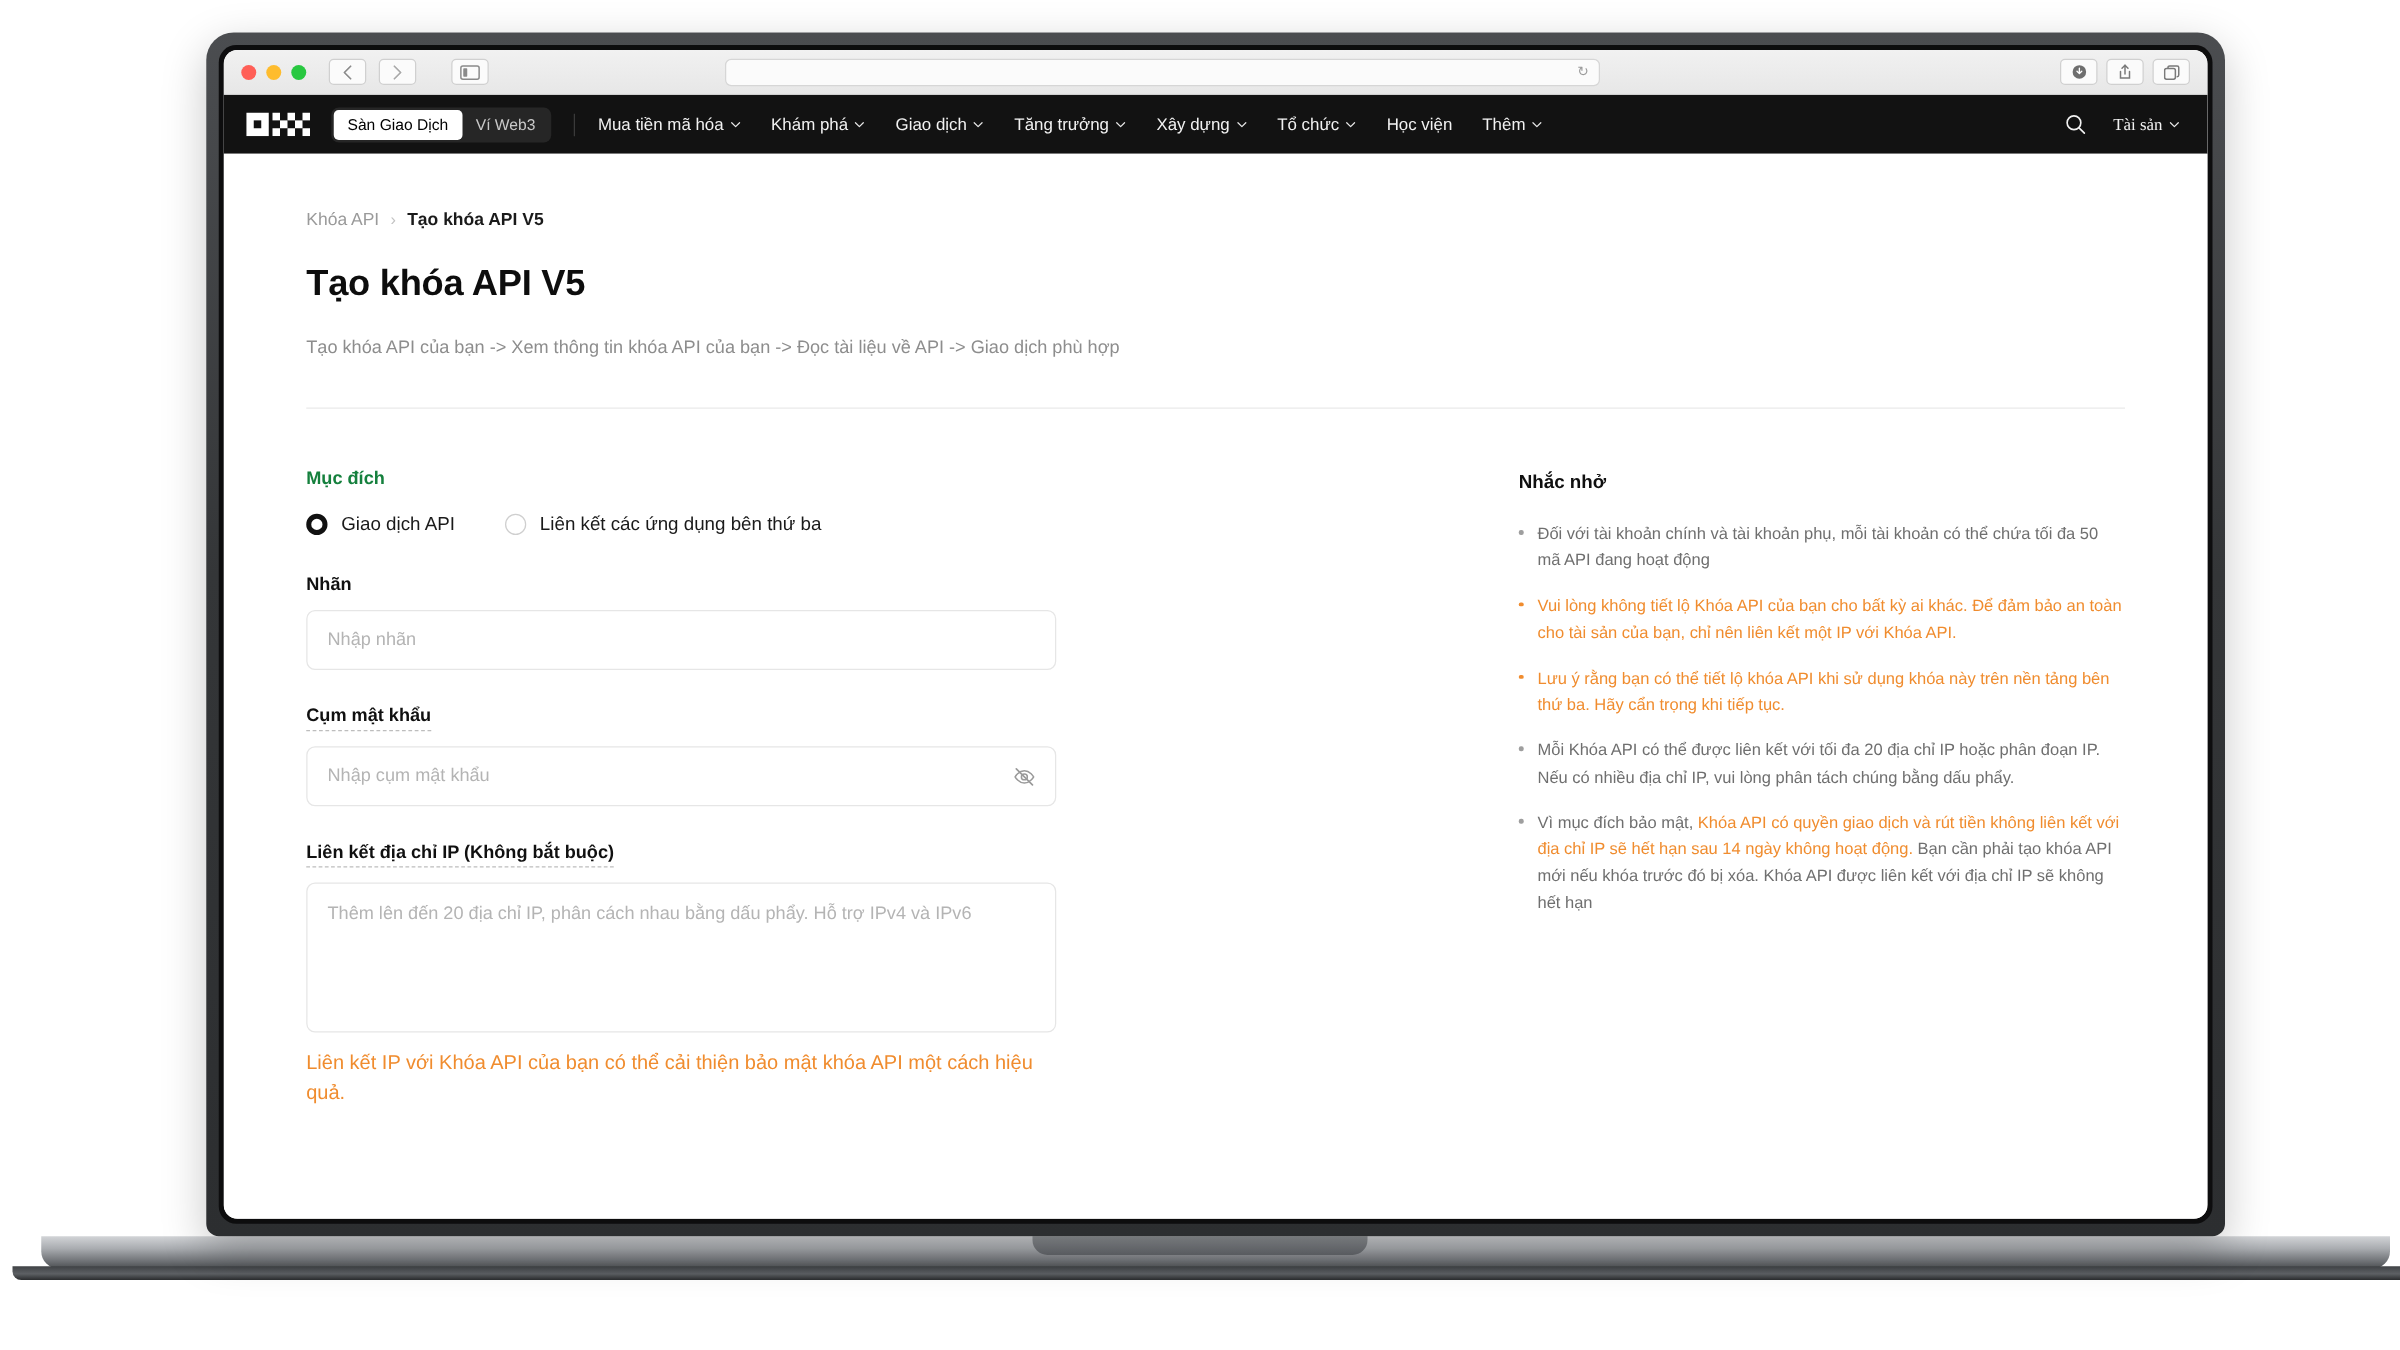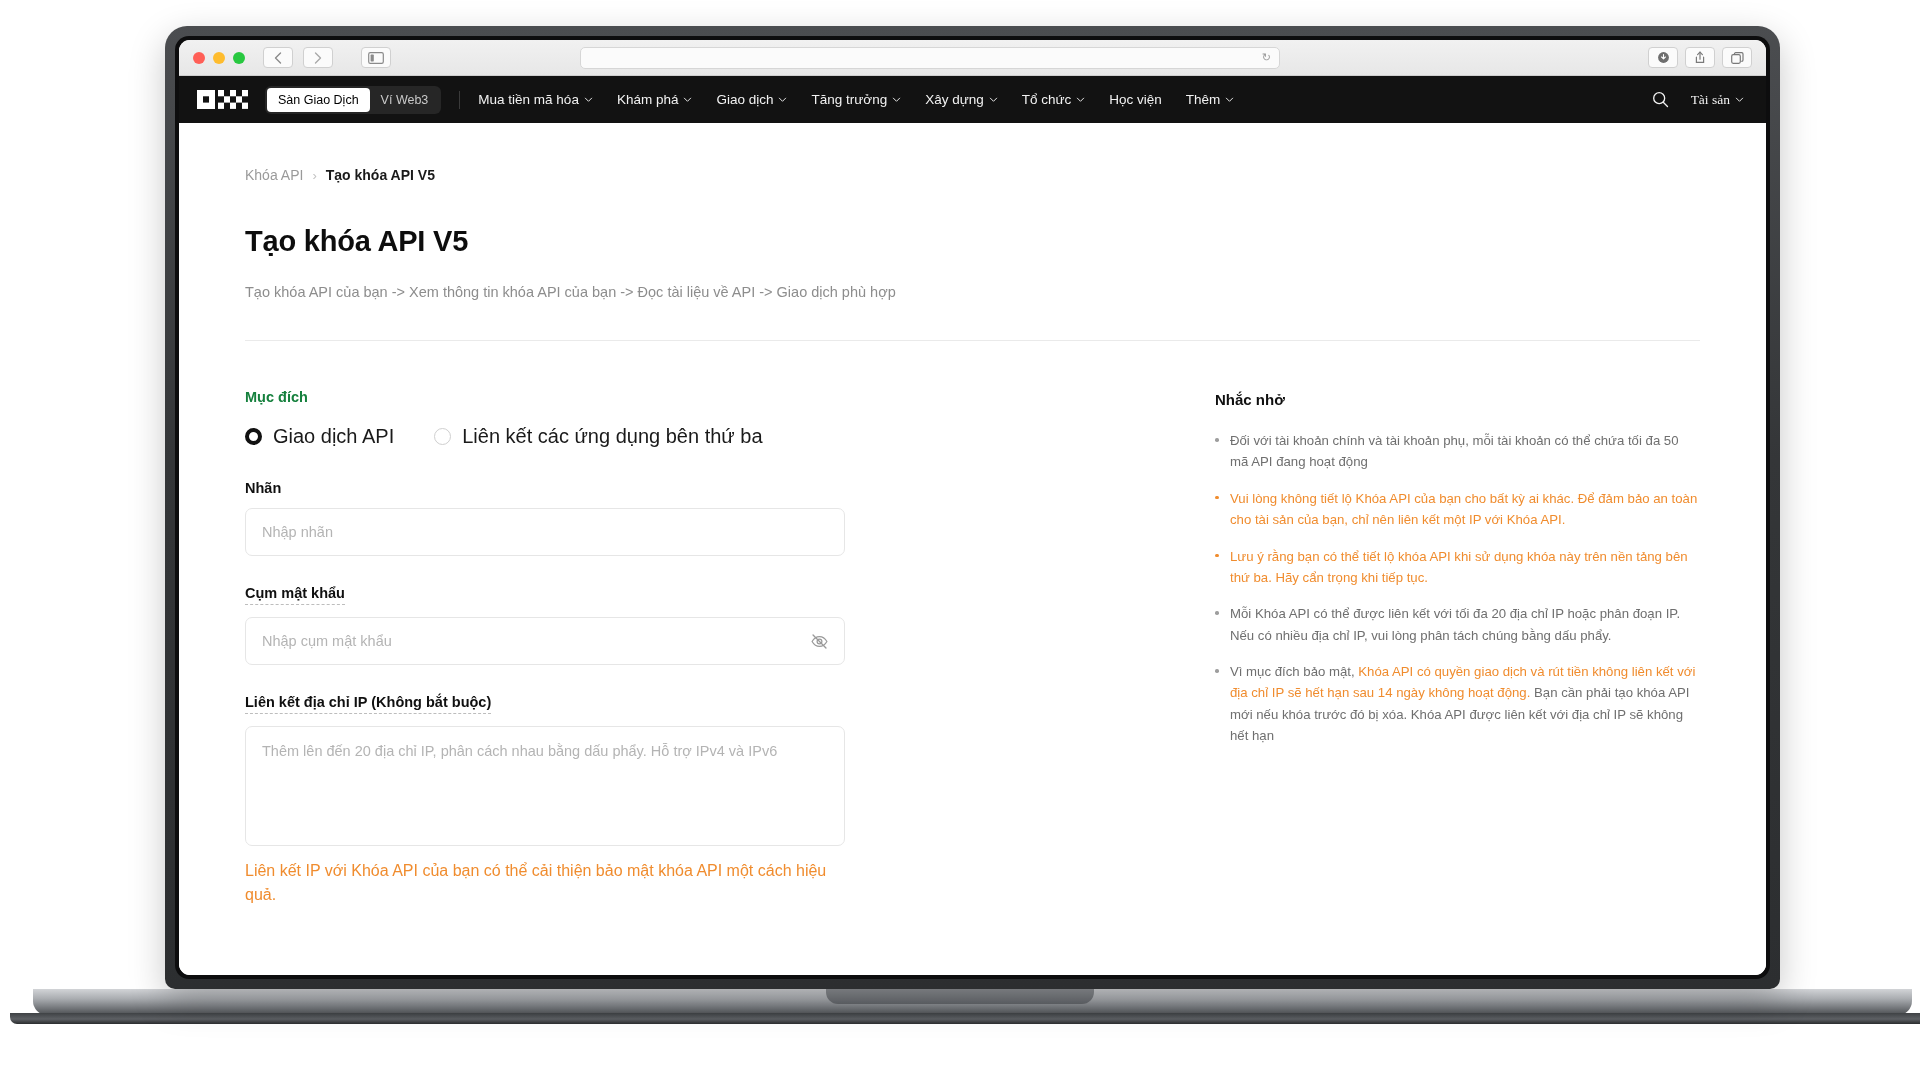--- a/index.html
+++ b/index.html
@@ -132,21 +132,21 @@
   }
   .caret { width:9px; height:9px; flex:none; }
 
   .nav-right { margin-left:auto; display:flex; align-items:center; gap:22px;font-family:Liberation Serif, serif; }
   .search-icon { width:17px; height:17px; }
 
   
   .page { padding:0 0 0 0; height:calc(100% - 83px); overflow:hidden; background:#fff; }
   .wrap { padding:44px 66px 0 66px; }
 
-  .breadcrumb { display:flex; align-items:flex-end; gap:9px; font-size:14px; margin-bottom:42px; }
+  .breadcrumb { display:flex; align-items:flex-end; gap:9px; font-size:14px; margin-bottom:28px; }
   .bc-link { color:#9a9a9a; }
   .bc-sep { color:#c3c3c3; font-size:13px; }
   .bc-current { color:#1a1a1a; font-weight:600; }
 
   .page-title { font-size:29px; font-weight:700; color:#0d0d0d; letter-spacing:-.2px; margin-bottom:26px; }
   .page-sub { font-size:14.5px; color:#8d8d8d; }
 
   .divider { height:1px; background:#eaeaea; margin:40px 0 0 0; }
 
   .cols { display:flex; gap:0; padding-top:48px; }
@@ -160,21 +160,21 @@
   .section-label { font-size:14.5px; font-weight:700; color:#15803d; margin-bottom:20px; }
 
   .radio-row { display:flex; align-items:center; gap:40px; margin-bottom:32px; }
   .radio { display:flex; align-items:center; gap:11px; }
   .radio-mark {
     width:17px; height:17px; border-radius:50%;
     border:1.6px solid #cfcfcf; background:#fff;
     display:flex; align-items:center; justify-content:center; flex:none;
   }
   .radio-mark.checked { border:4.5px solid #111111; }
-  .radio-label { font-size:20px; color:#1a1a1a; }
+  .radio-label { font-size:15px; color:#1a1a1a; }
 
   .input {
     width:100%; height:48px;
     border:1px solid #e6e6e6; border-radius:7px;
     background:#fff;
     display:flex; align-items:center;
     padding:0 16px;
     margin-top:12px;
     position:relative;
   }

